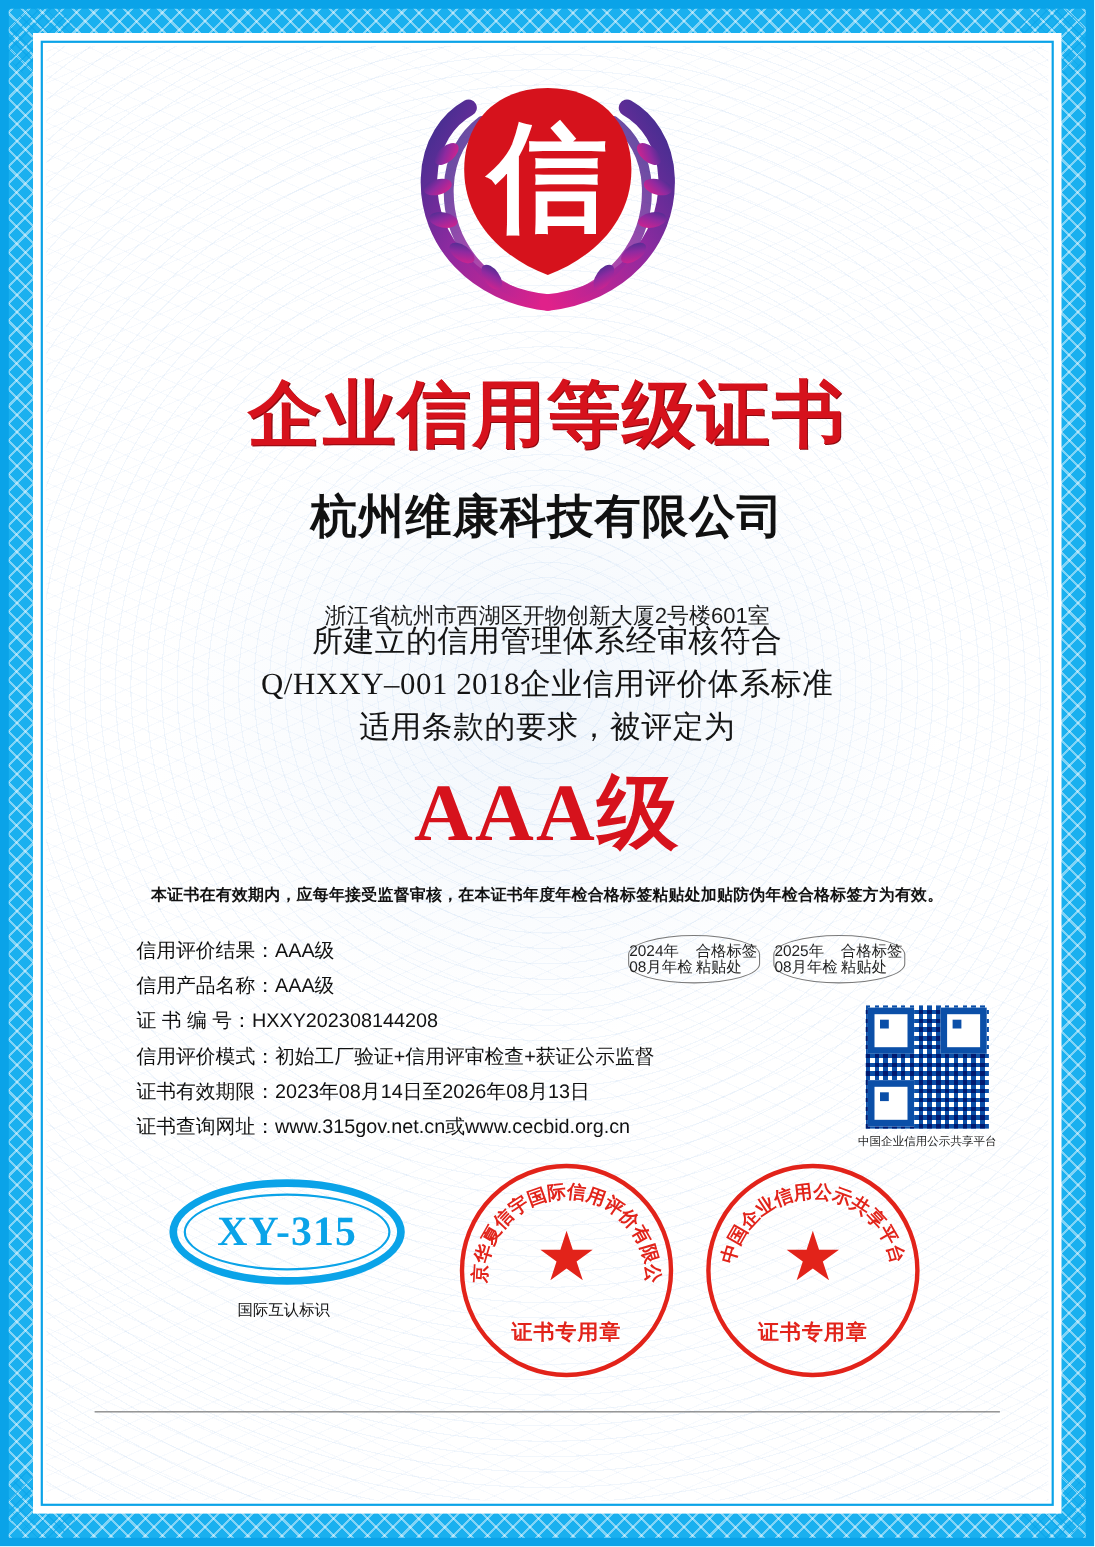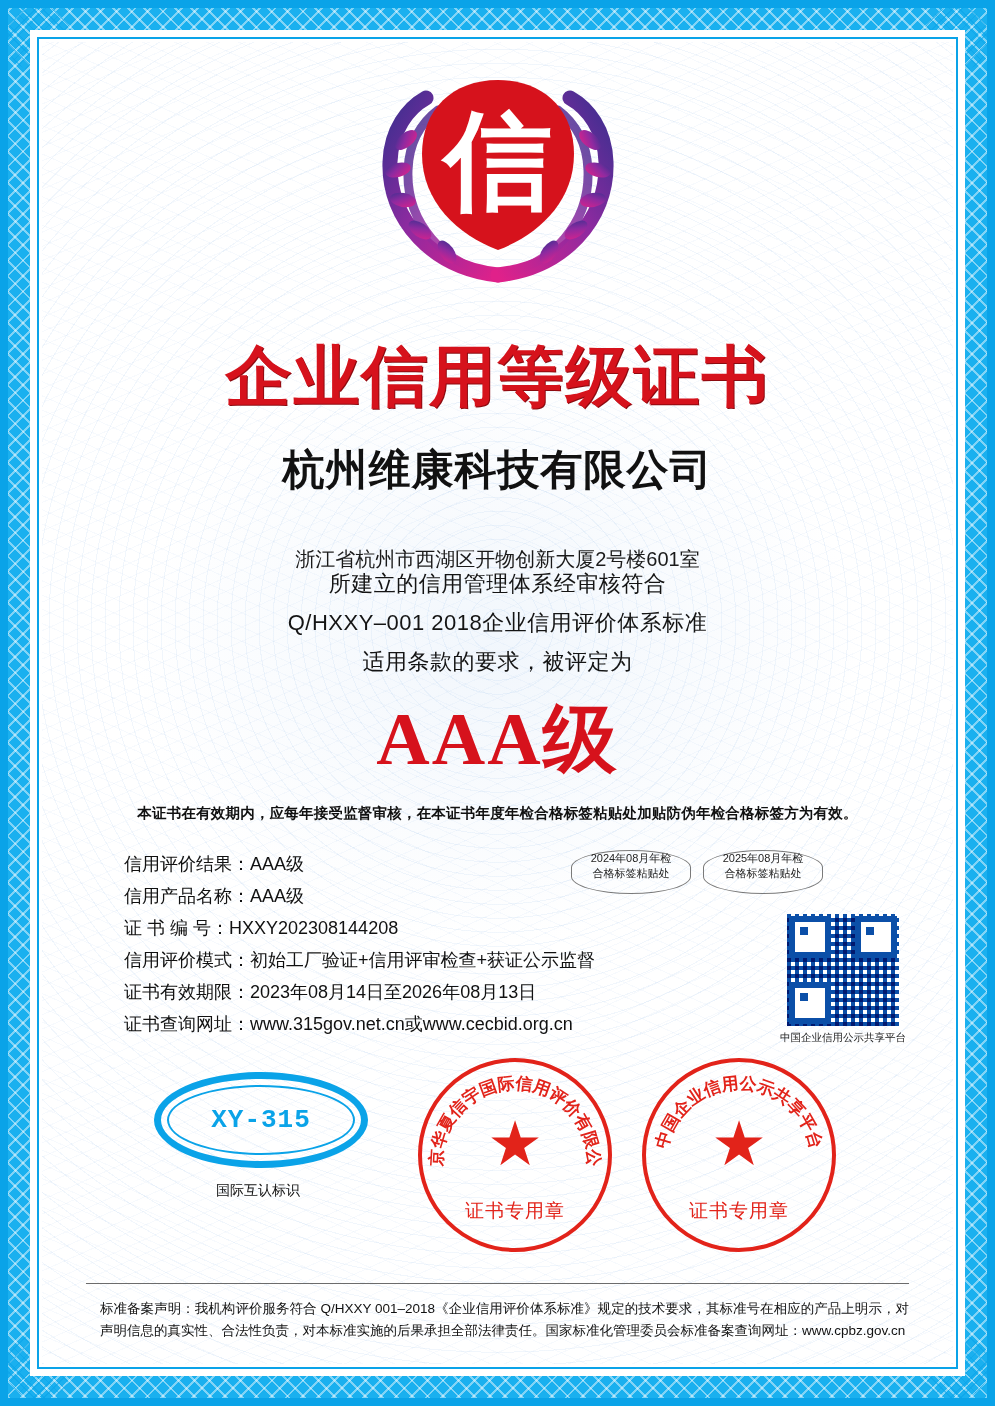--- a/index.html
+++ b/index.html
@@ -115,23 +115,24 @@
   }
 
   .statement {
     position: absolute;
     left: 0; right: 0;
     top: 522px;
     text-align: center;
     color: #141414;
   }
   .statement .line {
-    font-size: 22px;
+    font-size: 28px;
     line-height: 39px;
     letter-spacing: 0.5px;
+    font-family: Liberation Serif, serif;
   }
 
   .grade {
     position: absolute;
     left: 0; right: 0;
     top: 648px;
     text-align: center;
     font-family: "Liberation Serif", "DejaVu Serif", serif;
     font-size: 74px;
     font-weight: bold;
@@ -172,24 +173,24 @@
     top: 808px;
     display: flex;
     gap: 12px;
   }
   .inspect-box {
     width: 118px;
     height: 42px;
     border: 1px solid #7a7a7a;
     border-radius: 50% / 40%;
     display: flex;
-    flex-direction: column;
+    flex-direction: row;
     align-items: center;
-    justify-content: flex-start;
-    font-size: 11px;
+    justify-content: space-between;
+    font-size: 14px;
     color: #222;
     line-height: 15px;
   }
 
   
   .qr-area {
     position: absolute;
     right: 46px;
     top: 872px;
     width: 128px;
@@ -248,22 +249,22 @@
     margin: 0 auto;
   }
   .xy-oval::before {
     content: "";
     position: absolute;
     left: 6px; top: 6px; right: 6px; bottom: 6px;
     border: 2px solid #0aa3e8;
     border-radius: 50%;
   }
   .xy-text {
-    font-family: Liberation Mono, monospace;
-    font-size: 26px;
+    font-family: Liberation Serif, serif;
+    font-size: 38px;
     font-weight: bold;
     color: #0aa3e8;
     letter-spacing: 1px;
   }
   .xy-caption {
     margin-top: 14px;
     font-size: 14px;
     color: #111;
   }
 
@@ -286,21 +287,21 @@
     font-size: 62px;
     line-height: 1;
     color: #e2231a;
   }
   .seal-bottom-text {
     position: absolute;
     left: 0; right: 0;
     bottom: 24px;
     text-align: center;
     font-size: 19px;
-    font-weight: normal;
+    font-weight: bold;
     letter-spacing: 1px;
     color: #e2231a;
   }
   .seal-arc {
     position: absolute;
     left: 0; top: 0;
     width: 186px;
     height: 186px;
   }
   .seal-arc text {
@@ -473,16 +474,15 @@
         </defs>
         <text>
           <textPath href="#arcPath2" startOffset="50%" text-anchor="middle">中国企业信用公示共享平台</textPath>
         </text>
       </svg>
       <div class="seal-star">★</div>
       <div class="seal-bottom-text">证书专用章</div>
     </div>
 
     <div class="footer-divider"></div>
-    <div class="footer">标准备案声明：我机构评价服务符合 Q/HXXY 001–2018《企业信用评价体系标准》规定的技术要求，其标准号在相应的产品上明示，对声明信息的真实性、合法性负责，对本标准实施的后果承担全部法律责任。国家标准化管理委员会标准备案查询网址：www.cpbz.gov.cn</div>
 
   </div>
 </div>
 
 </body></html>

